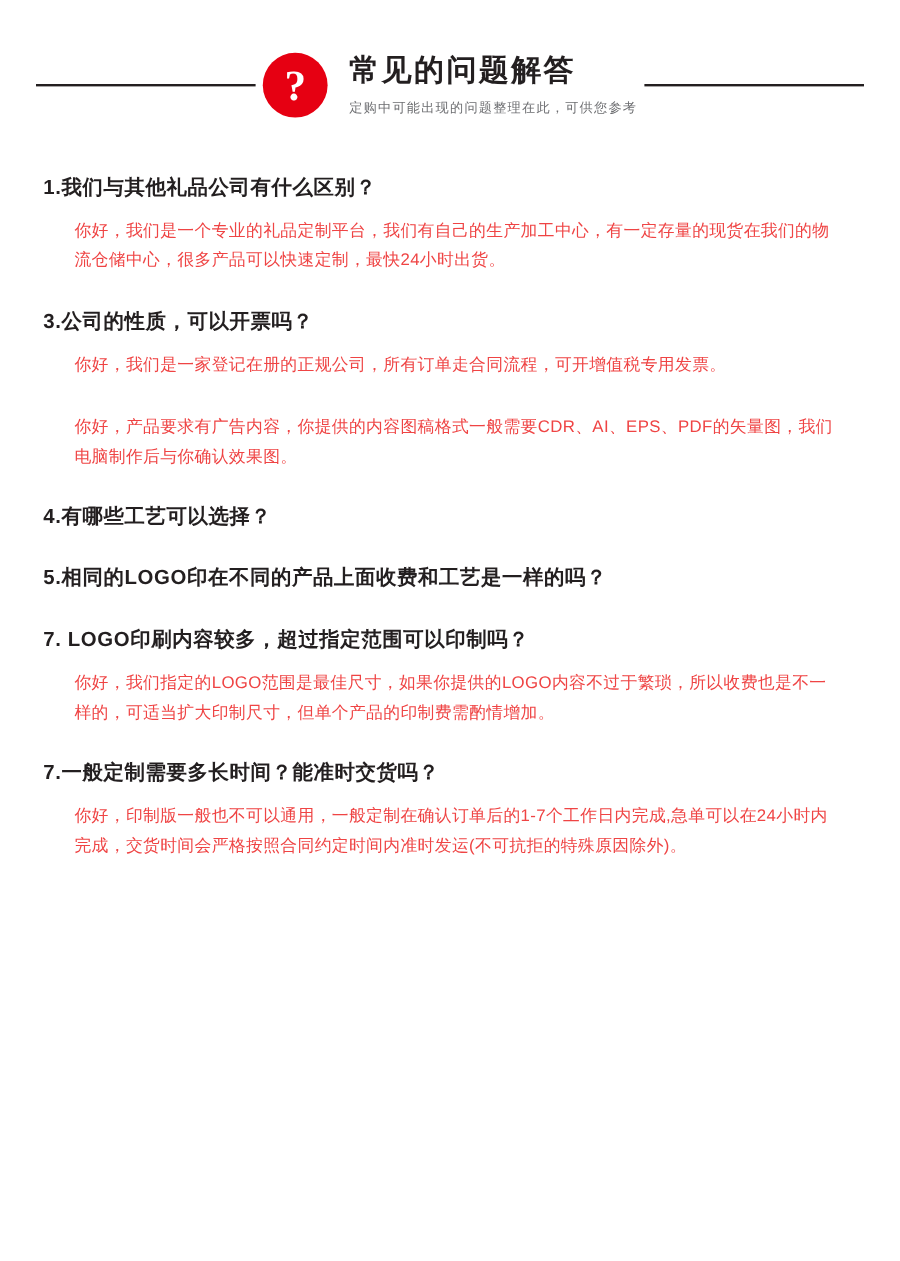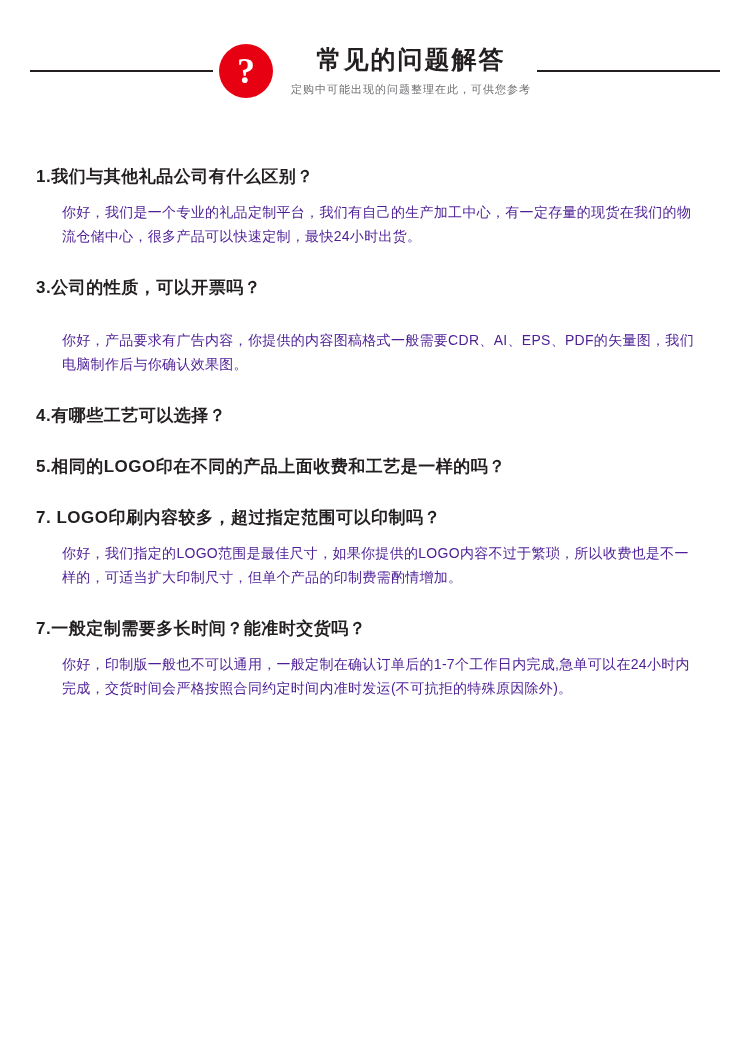--- a/index.html
+++ b/index.html
@@ -55,57 +55,56 @@
     justify-content: center;
     font-size: 36px;
     font-weight: bold;
     line-height: 1;
     font-family: "Liberation Serif", serif;
     flex: 0 0 auto;
   }
 
   .title-block {
     margin-left: 18px;
-    text-align: center;
   }
   .main-title {
     font-size: 25px;
     font-weight: bold;
     letter-spacing: 2px;
     color: #231f20;
     line-height: 1.15;
     white-space: nowrap;
   }
   .sub-title {
     margin-top: 9px;
     font-size: 11px;
     color: #6d6e71;
     letter-spacing: 1px;
     white-space: nowrap;
   }
 
   
   .faq-list {
-    margin: 68px 36px 30px 36px;
+    margin: 48px 36px 30px 36px;
   }
   .faq-item {
     margin-bottom: 28px;
   }
   .faq-q {
     font-size: 17px;
     font-weight: bold;
     color: #231f20;
     letter-spacing: 0.5px;
     line-height: 1.35;
   }
   .faq-a {
     margin-top: 11px;
     margin-left: 26px;
     font-size: 14px;
-    color: #4c1d95;
+    color: #ef4444;
     line-height: 1.75;
     letter-spacing: 0.3px;
     max-width: 640px;
   }
 </style>
 </head>
 <body>
 
 <div class="page">
 
@@ -125,20 +124,21 @@
 
   <div class="faq-list">
 
     <div class="faq-item">
       <div class="faq-q">1.我们与其他礼品公司有什么区别？</div>
       <div class="faq-a">你好，我们是一个专业的礼品定制平台，我们有自己的生产加工中心，有一定存量的现货在我们的物流仓储中心，很多产品可以快速定制，最快24小时出货。</div>
     </div>
 
     <div class="faq-item">
       <div class="faq-q">3.公司的性质，可以开票吗？</div>
+      <div class="faq-a">你好，我们是一家登记在册的正规公司，所有订单走合同流程，可开增值税专用发票。</div>
     </div>
 
     <div class="faq-item">
       <div class="faq-a">你好，产品要求有广告内容，你提供的内容图稿格式一般需要CDR、AI、EPS、PDF的矢量图，我们电脑制作后与你确认效果图。</div>
     </div>
 
     <div class="faq-item">
       <div class="faq-q">4.有哪些工艺可以选择？</div>
     </div>
 

